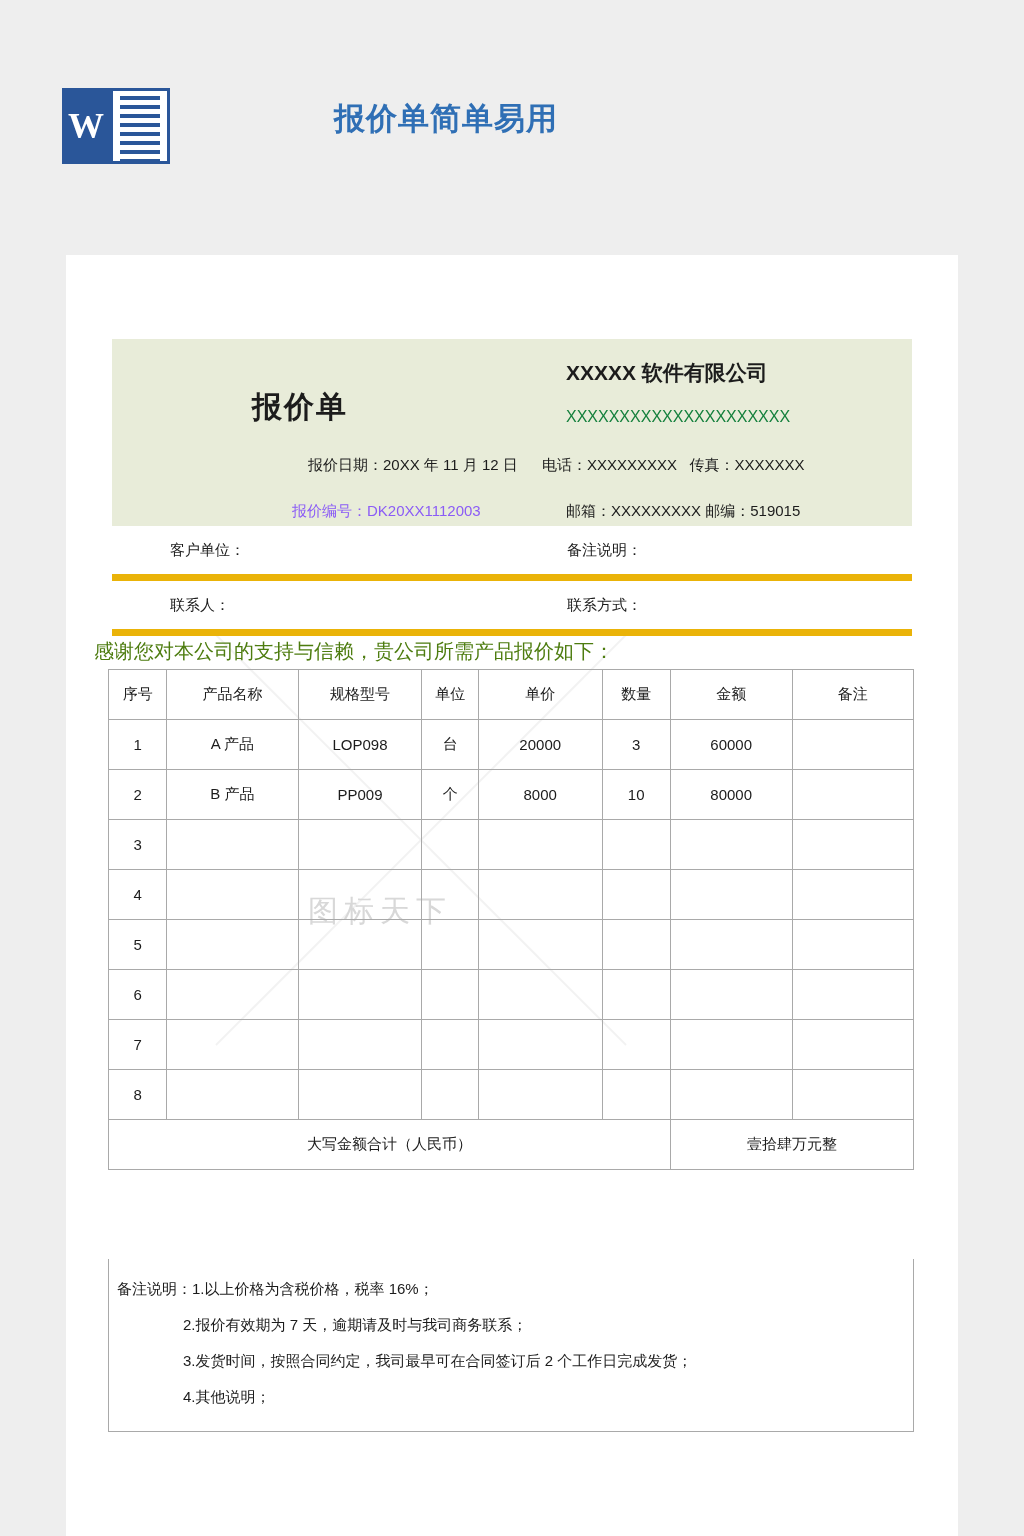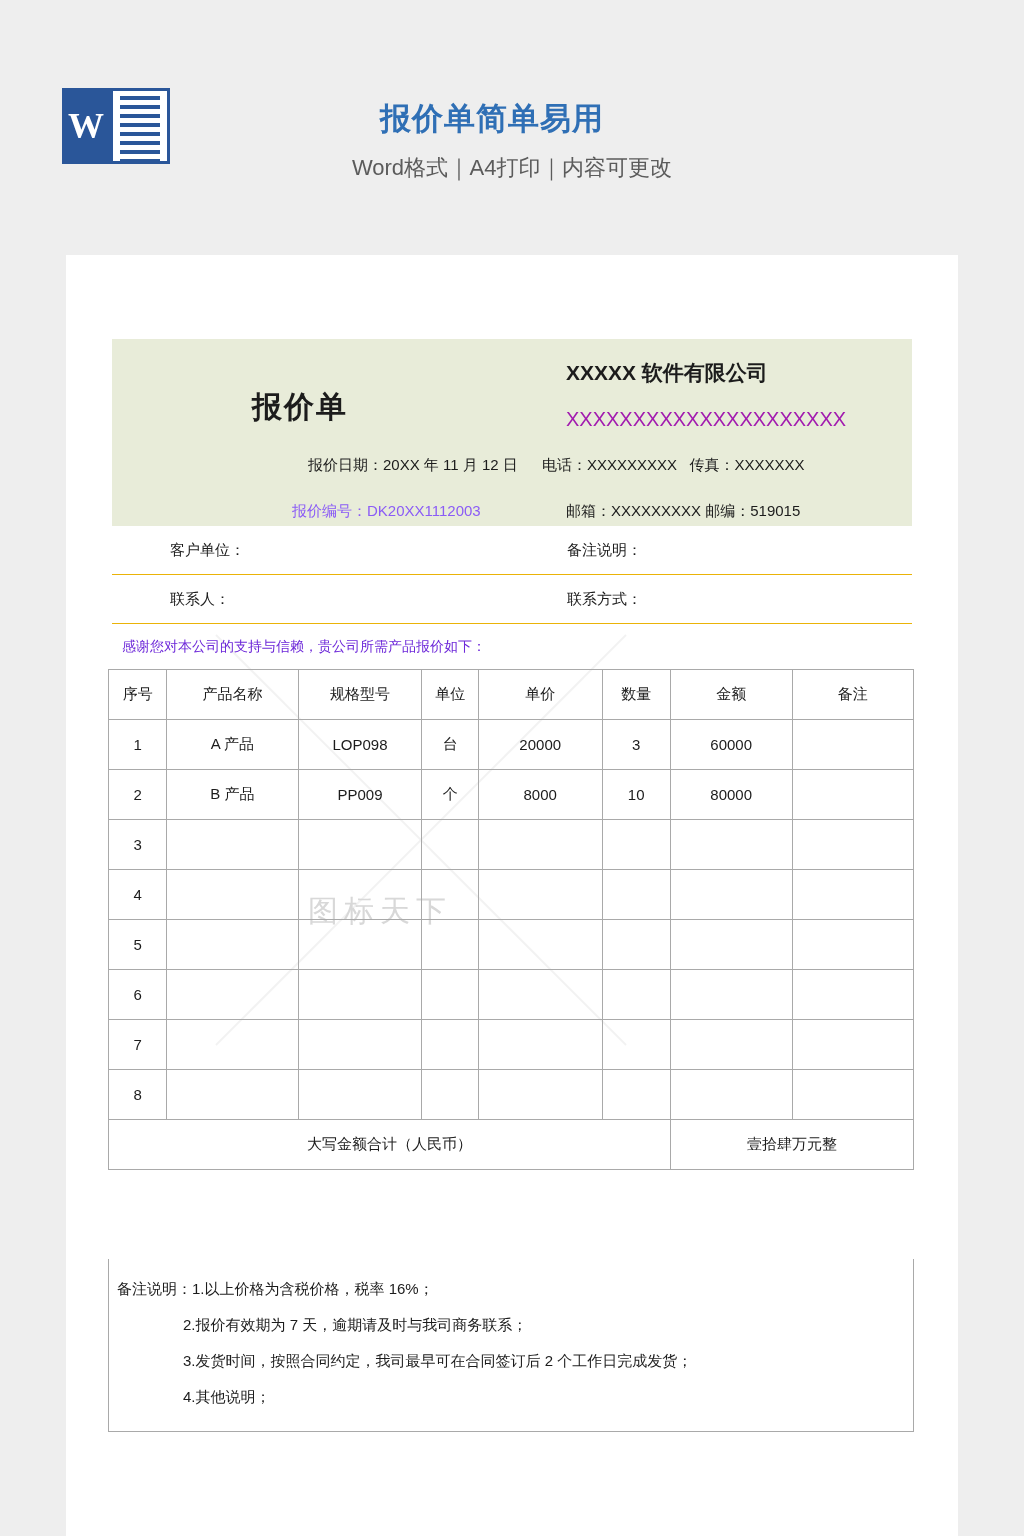--- a/index.html
+++ b/index.html
@@ -63,21 +63,20 @@
   .banner-title {
     position: absolute;
     left: 0;
     top: 98px;
     width: 892px;
     text-align: center;
     color: #2f6fb5;
     font-size: 31px;
     font-weight: bold;
     letter-spacing: 1px;
-    margin-left: 46px;
   }
   .banner-sub {
     position: absolute;
     left: 0;
     top: 153px;
     width: 1024px;
     text-align: center;
     color: #5b5b5b;
     font-size: 22px;
   }
@@ -133,22 +132,22 @@
     left: 454px;
     top: 20px;
     font-size: 21px;
     font-weight: bold;
     color: #1c1c1c;
   }
   .company-addr {
     position: absolute;
     left: 454px;
     top: 69px;
-    font-size: 20px;
-    color: #a21caf;
+    font-size: 16px;
+    color: #15803d;
   }
   .qh-row1-left {
     position: absolute;
     left: 196px;
     top: 117px;
     font-size: 15px;
     color: #1c1c1c;
   }
   .qh-row1-right {
     position: absolute;
@@ -175,43 +174,43 @@
   
   .cust-block {
     position: absolute;
     left: 46px;
     top: 271px;
     width: 800px;
   }
   .cust-row {
     position: relative;
     height: 48px;
-    border-bottom: 1px solid #eab308;
+    border-bottom: 7px solid #eab308;
   }
   .cust-row .c-left {
     position: absolute;
     left: 58px;
     top: 15px;
     font-size: 15px;
     color: #1c1c1c;
   }
   .cust-row .c-right {
     position: absolute;
     left: 455px;
     top: 15px;
     font-size: 15px;
     color: #1c1c1c;
   }
 
   .thanks {
     position: absolute;
-    left: 56px;
+    left: 28px;
     top: 383px;
-    font-size: 14px;
-    color: #6d28d9;
+    font-size: 20px;
+    color: #4d7c0f;
   }
 
   
   table.quote {
     position: absolute;
     left: 42px;
     top: 414px;
     width: 806px;
     border-collapse: collapse;
     font-size: 15px;
@@ -273,21 +272,20 @@
         <i></i>
         <i></i>
         <i></i>
         <i></i>
         <i></i>
         <i></i>
         <i></i>
     </div>
   </div>
   <div class="banner-title">报价单简单易用</div>
-  <div class="banner-sub">Word格式｜A4打印｜内容可更改</div>
 </div>
 
 <div class="page">
 
   <svg class="wm" width="892" height="1281" viewBox="0 0 892 1281">
     <line x1="150" y1="380" x2="560" y2="790" stroke="#dcdcdc" stroke-width="2"></line>
     <line x1="560" y1="380" x2="150" y2="790" stroke="#dcdcdc" stroke-width="2"></line>
   </svg>
   <div class="wm-text">图标天下</div>
 

